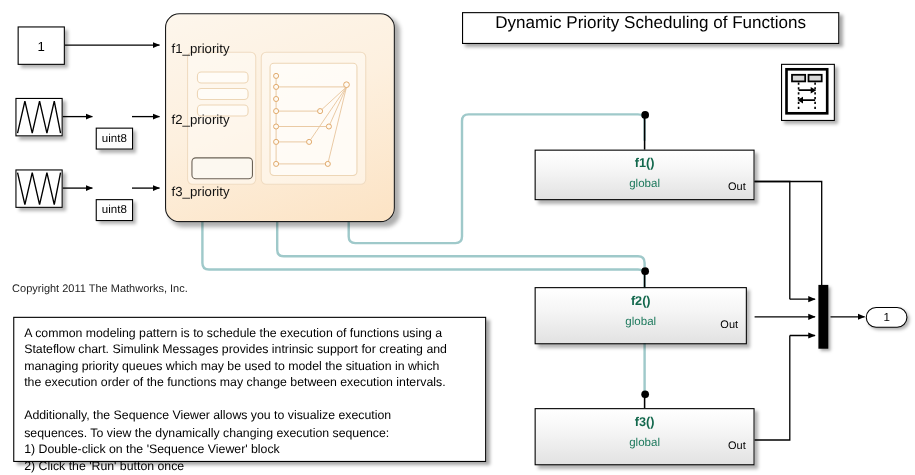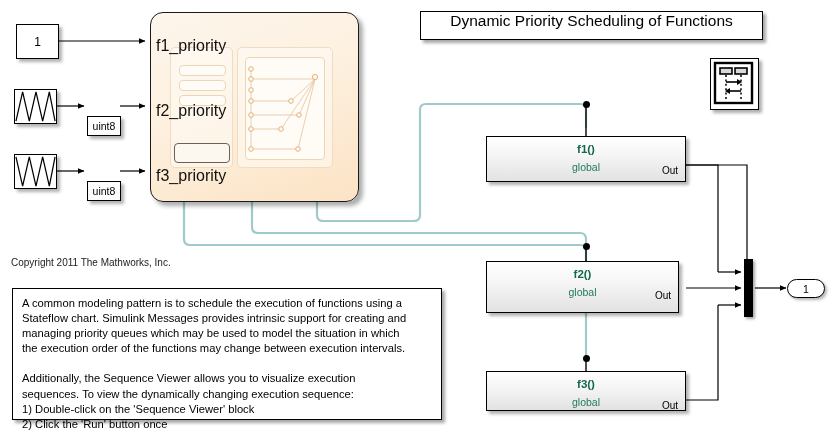--- a/index.html
+++ b/index.html
@@ -17,21 +17,21 @@
 
   
   .conv{display:flex;align-items:center;justify-content:center;font-size:10.5px;
         background:#fdfdfd;margin-top:20px;}
 
   
   .chart{position:absolute;box-sizing:border-box;border:1.6px solid #1a1a1a;
          border-radius:13px;
          background:linear-gradient(160deg,#fdf6ec 0%,#fdf0df 45%,#fce3c4 100%);
          box-shadow:4px 4px 4px rgba(0,0,0,.32);overflow:hidden;}
-  .chart-port{position:absolute;font-size:16px;color:#111;white-space:nowrap;}
+  .chart-port{position:absolute;font-size:12px;color:#111;white-space:nowrap;}
   .sf-pane{position:absolute;box-sizing:border-box;border:1px solid #f0dcc2;
            border-radius:5px;background:rgba(255,252,246,.55);}
   .sf-state{position:absolute;box-sizing:border-box;border:1px solid #edd6b6;
             border-radius:4px;background:rgba(255,253,249,.8);}
   .sf-state.dark{border-color:#6b6256;background:rgba(252,248,241,.9);}
 
   
   .fblk{position:absolute;box-sizing:border-box;border:1.4px solid #000;
         background:linear-gradient(to bottom,#ffffff 0%,#f6f6f6 38%,#e2e2e2 100%);
         box-shadow:3px 3px 3px rgba(0,0,0,.30);}
@@ -217,21 +217,21 @@
     <div class="fscope">global</div>
     <div class="fout">Out</div>
   </div>
 
   <div class="fblk" style="left:486px;top:261px;width:193px;height:52px;">
     <div class="fname">f2()</div>
     <div class="fscope">global</div>
     <div class="fout">Out</div>
   </div>
 
-  <div class="fblk" style="left:486px;top:371px;width:200px;height:40px;padding-left:34px;">
+  <div class="fblk" style="left:486px;top:371px;width:200px;height:52px;padding-left:34px;">
     <div class="fname">f3()</div>
     <div class="fscope">global</div>
     <div class="fout">Out</div>
   </div>
 
   <div class="mux" style="left:744px;top:259px;width:9px;height:58px;"></div>
 
   <div class="outport" style="left:787px;top:279px;width:38px;height:19px;">
     <span>1</span>
   </div>

